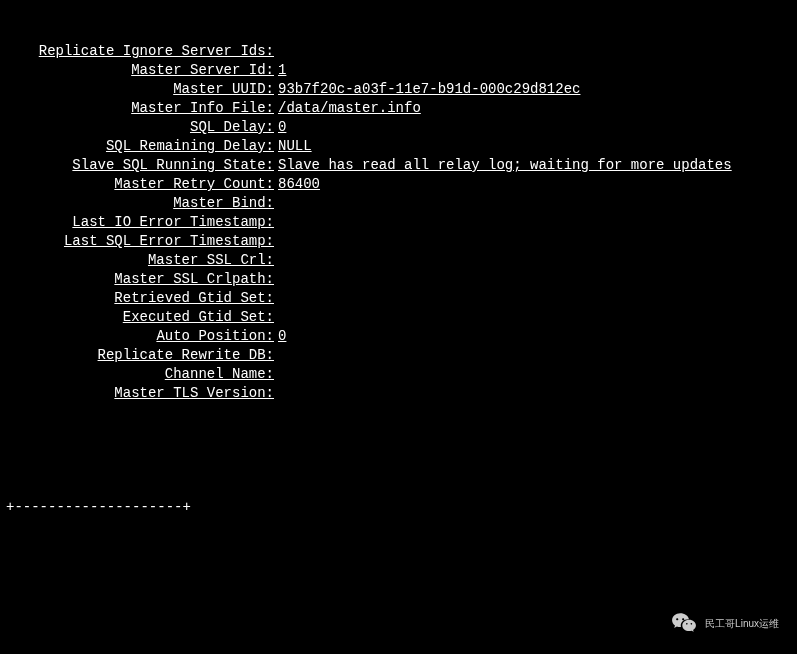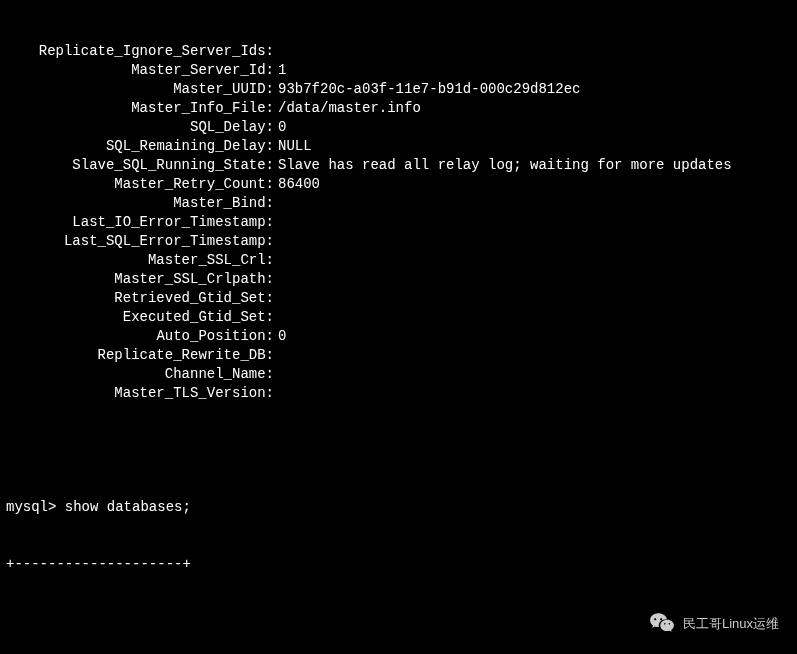--- a/index.html
+++ b/index.html
@@ -9,49 +9,48 @@
     font-family: "Courier New", Consolas, monospace;
     font-size: 14px;
     line-height: 19px;
     width: 797px;
     height: 654px;
     overflow: hidden;
     position: relative;
     padding: 4px 6px;
   }
   .term { white-space: pre; }
-  .status-row { display: flex; }
+  .status-row { display: flex; text-decoration: underline; }
   .status-label { width: 272px; text-align: right; padding-right: 4px; }
   .status-value { flex: 1; }
   .watermark {
     position: absolute;
     right: 18px;
     bottom: 18px;
     display: flex;
     align-items: center;
     gap: 8px;
     color: #dedede;
     font-family: "Microsoft YaHei", sans-serif;
-    font-size: 13px;
+    font-size: 10px;
     opacity: 0.92;
     pointer-events: none;
   }
   .wechat-icon {
     width: 26px;
     height: 26px;
     fill: #dedede;
   }
 </style>
 </head>
 <body>
 
 <div class="term">
   <div id="status-block"><div class="status-row"><span class="status-label">Replicate_Ignore_Server_Ids:</span><span class="status-value"></span></div><div class="status-row"><span class="status-label">Master_Server_Id:</span><span class="status-value">1</span></div><div class="status-row"><span class="status-label">Master_UUID:</span><span class="status-value">93b7f20c-a03f-11e7-b91d-000c29d812ec</span></div><div class="status-row"><span class="status-label">Master_Info_File:</span><span class="status-value">/data/master.info</span></div><div class="status-row"><span class="status-label">SQL_Delay:</span><span class="status-value">0</span></div><div class="status-row"><span class="status-label">SQL_Remaining_Delay:</span><span class="status-value">NULL</span></div><div class="status-row"><span class="status-label">Slave_SQL_Running_State:</span><span class="status-value">Slave has read all relay log; waiting for more updates</span></div><div class="status-row"><span class="status-label">Master_Retry_Count:</span><span class="status-value">86400</span></div><div class="status-row"><span class="status-label">Master_Bind:</span><span class="status-value"></span></div><div class="status-row"><span class="status-label">Last_IO_Error_Timestamp:</span><span class="status-value"></span></div><div class="status-row"><span class="status-label">Last_SQL_Error_Timestamp:</span><span class="status-value"></span></div><div class="status-row"><span class="status-label">Master_SSL_Crl:</span><span class="status-value"></span></div><div class="status-row"><span class="status-label">Master_SSL_Crlpath:</span><span class="status-value"></span></div><div class="status-row"><span class="status-label">Retrieved_Gtid_Set:</span><span class="status-value"></span></div><div class="status-row"><span class="status-label">Executed_Gtid_Set:</span><span class="status-value"></span></div><div class="status-row"><span class="status-label">Auto_Position:</span><span class="status-value">0</span></div><div class="status-row"><span class="status-label">Replicate_Rewrite_DB:</span><span class="status-value"></span></div><div class="status-row"><span class="status-label">Channel_Name:</span><span class="status-value"></span></div><div class="status-row"><span class="status-label">Master_TLS_Version:</span><span class="status-value"></span></div></div>
   <div>&nbsp;</div>
-  <div><span>mysql&gt; </span><span>show databases;</span></div>
   <div>+--------------------+</div>
   
   
   
   
   
   
   
 </div>
 

